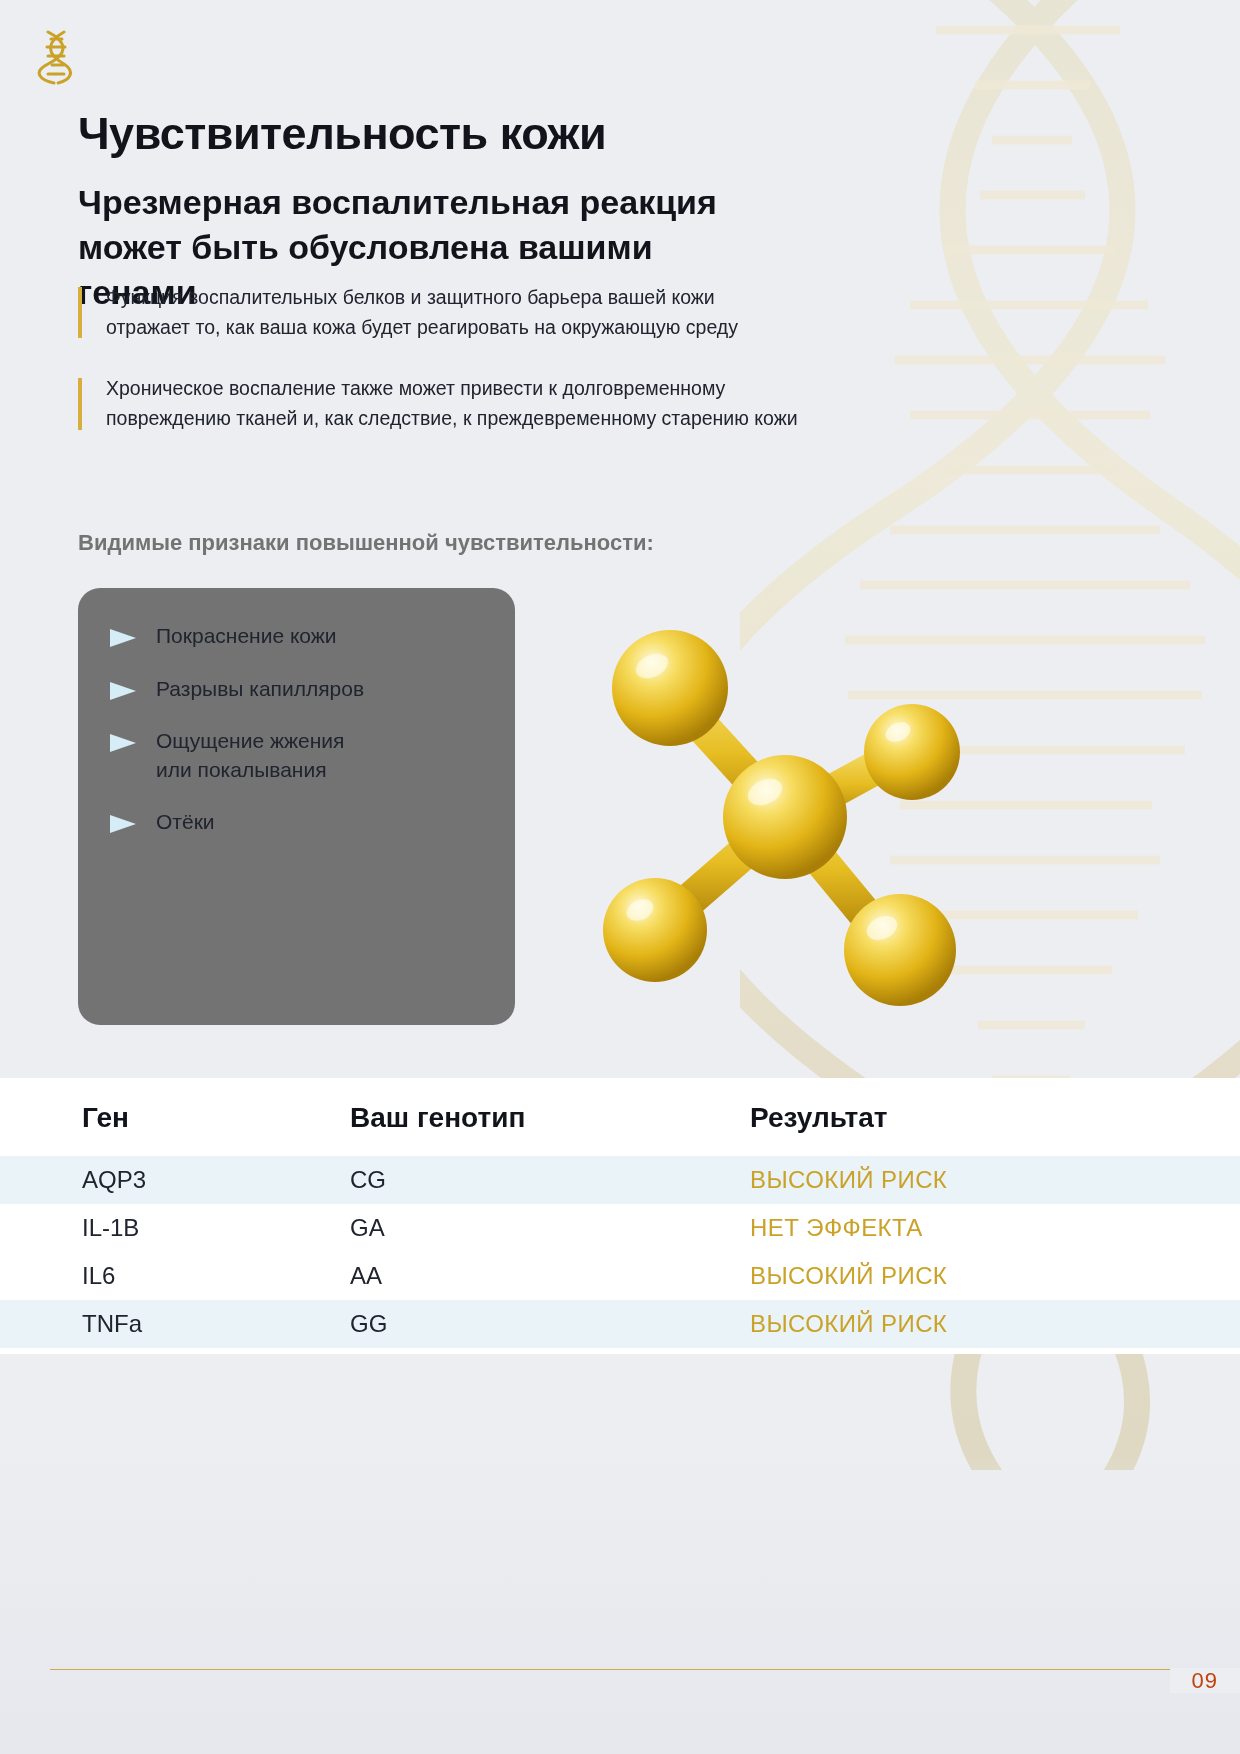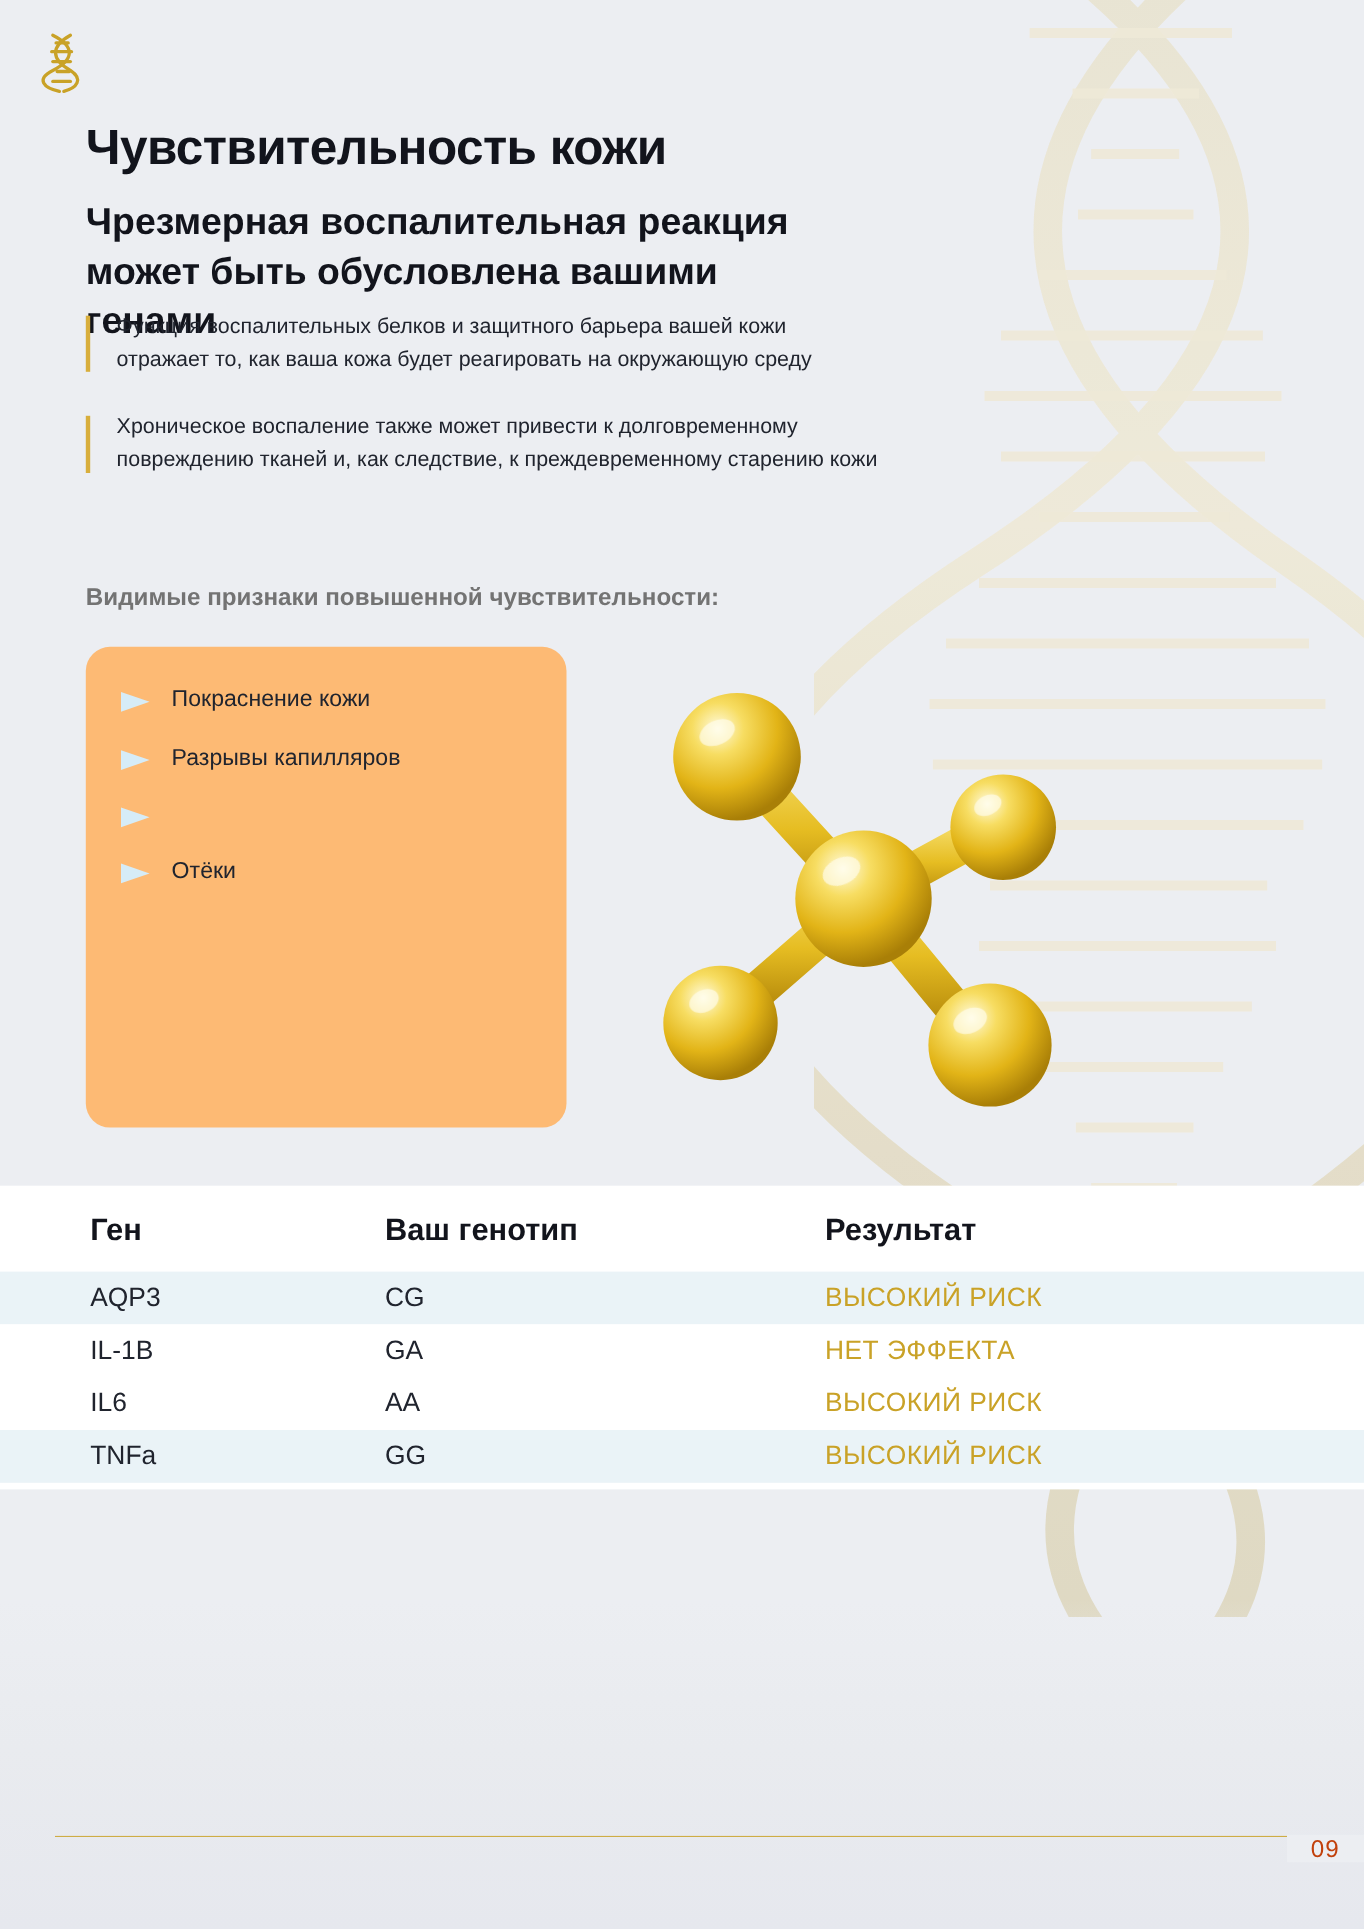--- a/index.html
+++ b/index.html
@@ -112,21 +112,21 @@
     color: #737373;
   }
 
   
   .signs-card {
     position: absolute;
     left: 78px;
     top: 588px;
     width: 437px;
     height: 437px;
-    background: #fdba74;
+    background: #737373;
     border-radius: 22px;
     padding: 34px 30px 20px 30px;
   }
   .sign-row {
     display: flex;
     align-items: flex-start;
     margin-bottom: 24px;
   }
   .sign-row:last-child { margin-bottom: 0; }
   .sign-arrow {
@@ -307,20 +307,22 @@
           </svg>
       </span>
       <span class="sign-text">Разрывы капилляров</span>
     </div>
     <div class="sign-row">
       <span class="sign-arrow">
         <svg width="30" height="22" viewBox="0 0 30 22">
             <path d="M2 2 L28 11 L2 20 Z" fill="#d6ecf7"></path>
           </svg>
       </span>
+      <span class="sign-text">Ощущение жжения
+или покалывания</span>
     </div>
     <div class="sign-row">
       <span class="sign-arrow">
         <svg width="30" height="22" viewBox="0 0 30 22">
             <path d="M2 2 L28 11 L2 20 Z" fill="#d6ecf7"></path>
           </svg>
       </span>
       <span class="sign-text">Отёки</span>
     </div>
   </div>

